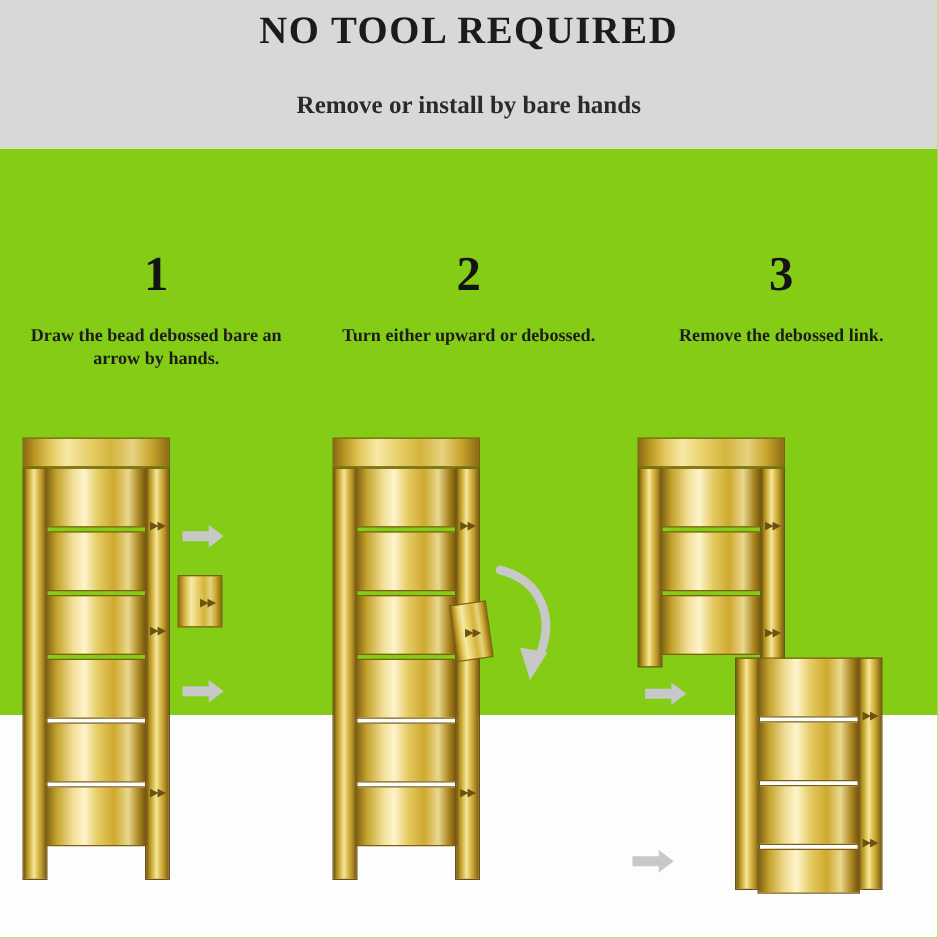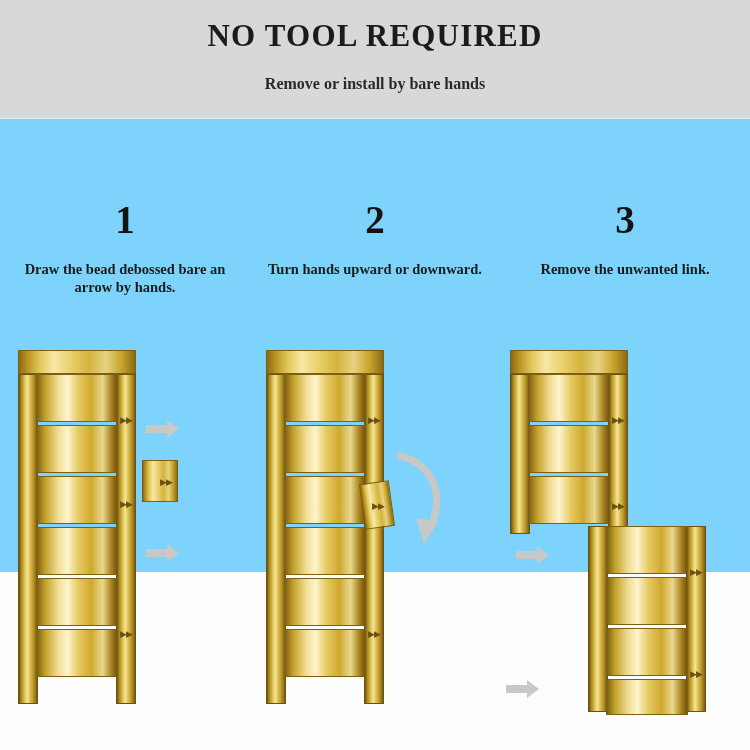--- a/index.html
+++ b/index.html
@@ -10,21 +10,21 @@
     width: 750px;
     height: 750px;
     background: #fdfdfd;
     font-family: "Liberation Serif", serif;
     overflow: hidden;
   }
   .page {
     position: relative;
     width: 750px;
     height: 572px;
-    background: #7dd3fc;
+    background: #84cc16;
   }
 
   
   .banner {
     position: absolute;
     left: 0;
     top: 0;
     width: 750px;
     height: 118px;
     background: #d8d8d8;
@@ -37,25 +37,25 @@
     font-family: "Liberation Serif", serif;
     font-size: 31px;
     letter-spacing: 1.2px;
     color: #1b1b1b;
     font-weight: 700;
     margin: 0 0 14px 0;
     text-align: center;
   }
   .banner-subtitle {
     font-family: "Liberation Serif", serif;
-    font-size: 16px;
+    font-size: 20px;
     color: #2a2a2a;
     font-weight: 700;
     text-align: center;
-    margin: 7px;
+    margin: 17px;
   }
 
   
   .steps {
     position: absolute;
     left: 0;
     top: 118px;
     width: 750px;
     height: 632px;
     display: flex;
@@ -207,21 +207,21 @@
         </div>
         <div class="gray-arrow" style="left:146px; top:214px;">
           <div class="shaft" style="left:0; top:5px; width:22px; height:8px;"></div>
           <div class="head" style="left:21px; top:0px;"></div>
         </div>
       </div>
     </div>
 
     <div class="step">
       <div class="step-number">2</div>
-      <div class="step-caption">Turn hands upward or downward.</div>
+      <div class="step-caption">Turn either upward or debossed.</div>
 
       <div class="art">
         <div class="band gold-h" style="left:16px; top:20px; width:118px; height:24px;"></div>
         <div class="band gold-edge" style="left:16px; top:44px; width:20px; height:330px;"></div>
         <div class="band gold-edge" style="left:114px; top:44px; width:20px; height:330px;"></div>
 
         <div class="band gold-h2" style="left:34px; top:44px; width:82px; height:48px;"></div>
         <div class="band gold-h2" style="left:34px; top:95px; width:82px; height:48px;"></div>
         <div class="band gold-h2" style="left:34px; top:146px; width:82px; height:48px;"></div>
         <div class="band gold-h2" style="left:34px; top:197px; width:82px; height:48px;"></div>
@@ -237,21 +237,21 @@
 
         <svg class="curve-arrow" width="80" height="100" viewBox="0 0 80 100" style="left:136px; top:120px;">
           <path d="M14 6 C 46 14, 60 44, 44 78" stroke="#c8c8c8" stroke-width="7" fill="none" stroke-linecap="round"></path>
           <polygon points="52,72 38,94 30,68" fill="#c8c8c8"></polygon>
         </svg>
       </div>
     </div>
 
     <div class="step">
       <div class="step-number">3</div>
-      <div class="step-caption">Remove the unwanted link.</div>
+      <div class="step-caption">Remove the debossed link.</div>
 
       <div class="art">
 
         <div class="band gold-h" style="left:10px; top:20px; width:118px; height:24px;"></div>
         <div class="band gold-edge" style="left:10px; top:44px; width:20px; height:160px;"></div>
         <div class="band gold-edge" style="left:108px; top:44px; width:20px; height:160px;"></div>
         <div class="band gold-h2" style="left:28px; top:44px; width:82px; height:48px;"></div>
         <div class="band gold-h2" style="left:28px; top:95px; width:82px; height:48px;"></div>
         <div class="band gold-h2" style="left:28px; top:146px; width:82px; height:48px;"></div>
         <span class="arrow-mark" style="left:112px; top:86px;">▶▶</span>

